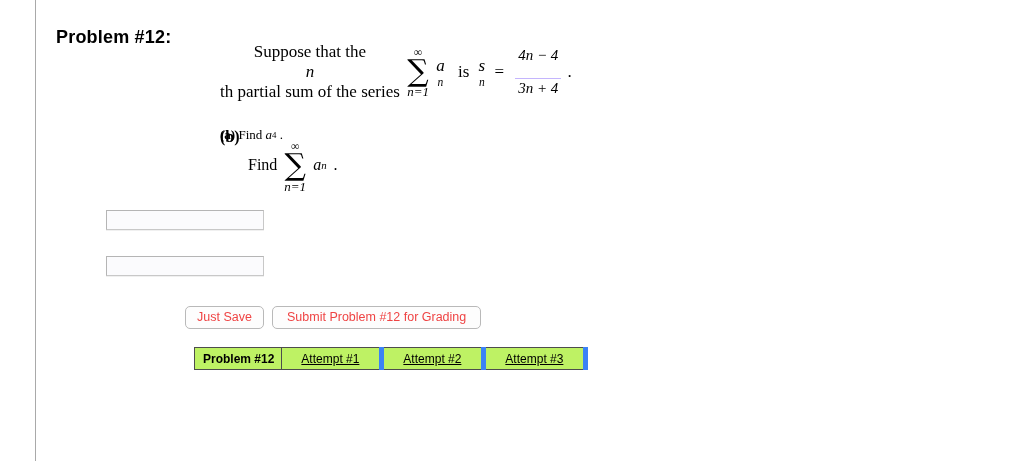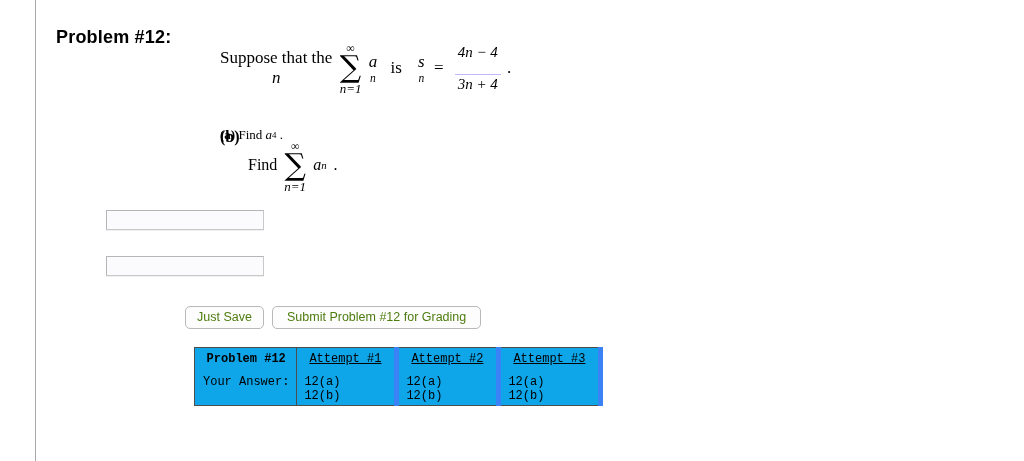--- a/index.html
+++ b/index.html
@@ -151,42 +151,42 @@
     box-sizing: content-box;
   }
   #row-a { left: 98px; top: 210px; width: 95px; }
   #row-b { left: 98px; top: 256px; width: 95px; }
 
   
   .btn {
     position: absolute;
     font-family: "Liberation Sans", sans-serif;
     font-size: 12.5px;
-    color: #4d7c0f;
+    color: #ef4444;
     background: #fdfdfd;
     border: 1px solid #b9b9b9;
     border-radius: 5px;
     padding: 3px 11px 4px 11px;
     line-height: 14px;
     white-space: nowrap;
     cursor: pointer;
   }
   #btn-just-save { left: 185px; top: 306px; }
   #btn-submit    { left: 272px; top: 306px; padding-left: 14px; padding-right: 14px; text-align: center; }
 
   
   .results-table {
     position: absolute;
     left: 194px;
     top: 347px;
     border: 1px solid #4d4d4d;
     border-collapse: collapse;
-    font-family: Liberation Mono, monospace;
+    font-family: Liberation Sans, sans-serif;
     font-size: 12px;
-    background: #0ea5e9;
+    background: #bef264;
   }
   .results-table td, .results-table th {
     border: none;
     padding: 0;
     vertical-align: top;
   }
   .results-table .col-label {
     border-right: 1px solid #4d4d4d;
     text-align: right;
     padding: 2px 7px 2px 8px;
@@ -218,31 +218,32 @@
 <body>
 
 <div class="left-rule"></div>
 
 <div class="problem-title">Problem #12:</div>
 
 <div class="stmt math">
   <span class="mrow">
     <span>Suppose that the </span>
       <span class="mi">n</span>
+      <span>th partial sum of the series</span>
   </span>
   <span class="sigma">
     <span class="lim lim-top">∞</span>
     <span class="glyph">∑</span>
     <span class="lim"><span class="mi">n</span><span>=1</span></span>
   </span>
   <span class="mrow">
     <span class="mi">a</span>
       <span class="sub">n</span>
   </span>
-  <span class="mrow" style="margin:0 12px 0 9px;">is</span>
+  <span class="mrow" style="margin:0 5px 0 9px;">is</span>
   <span class="mrow">
     <span class="mi">s</span>
       <span class="sub">n</span>
   </span>
   <span class="mrow" style="margin:0 5px;">=</span>
   <span class="frac math">
     <span class="num mi">4n − 4</span>
     <span class="den mi">3n + 4</span>
   </span>
   <span class="mrow">.</span>
@@ -287,29 +288,14 @@
 <button class="btn" id="btn-submit">Submit Problem #12 for Grading</button>
 
 <table class="results-table">
   <tbody>
     <tr class="hdr">
       <td class="col-label">Problem #12</td>
       <td class="col-attempt"><span>Attempt #1</span></td>
       <td class="col-attempt"><span>Attempt #2</span></td>
       <td class="col-attempt"><span>Attempt #3</span></td>
     </tr>
-    <tr class="grp">
-      <td class="col-label">Your Answer:</td>
-      <td class="col-attempt">
-        <span class="cellline">12(a)</span>
-        <span class="cellline">12(b)</span>
-      </td>
-      <td class="col-attempt">
-        <span class="cellline">12(a)</span>
-        <span class="cellline">12(b)</span>
-      </td>
-      <td class="col-attempt">
-        <span class="cellline">12(a)</span>
-        <span class="cellline">12(b)</span>
-      </td>
-    </tr>
   </tbody>
 </table>
 
 </body></html>

